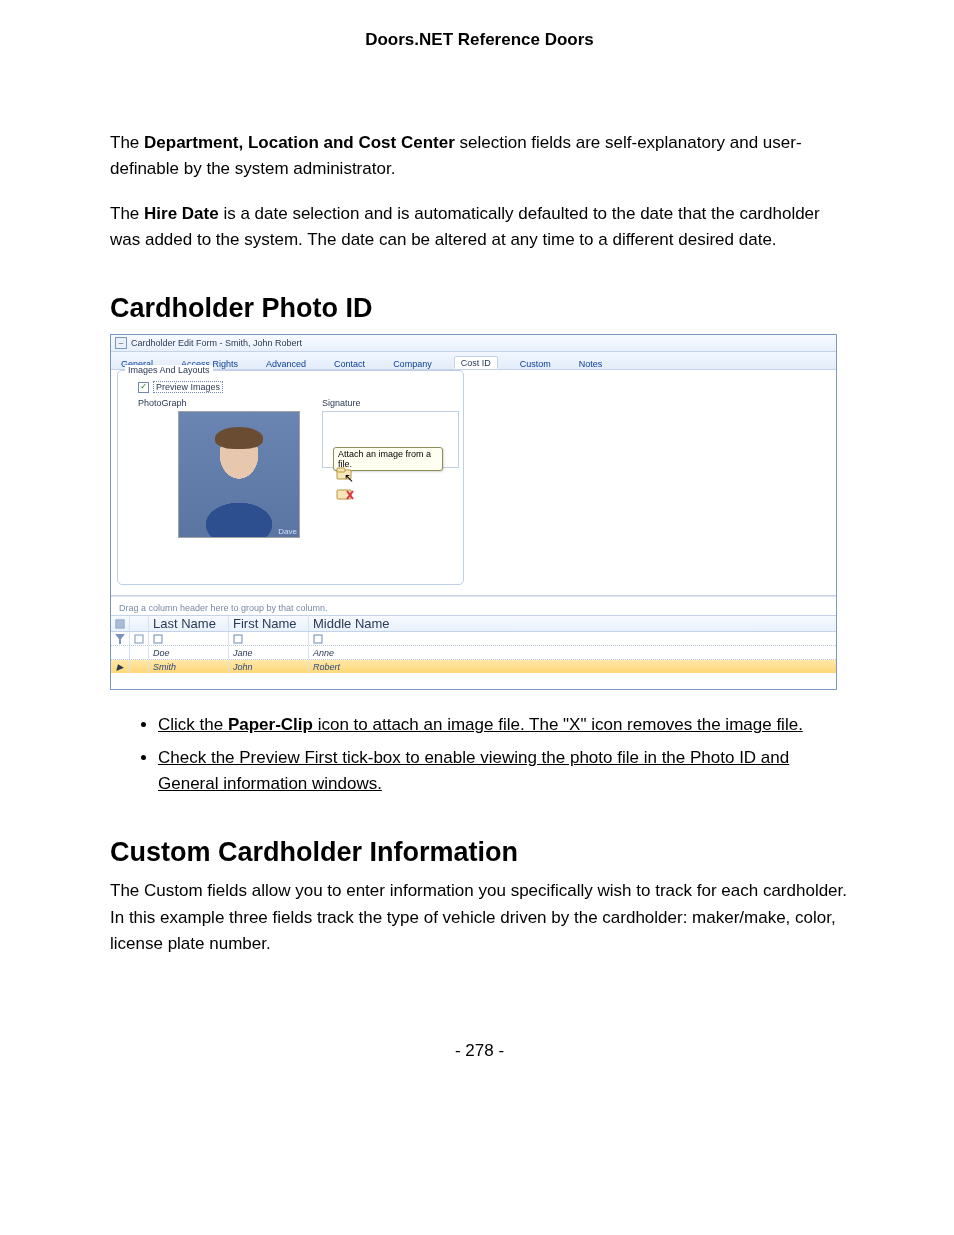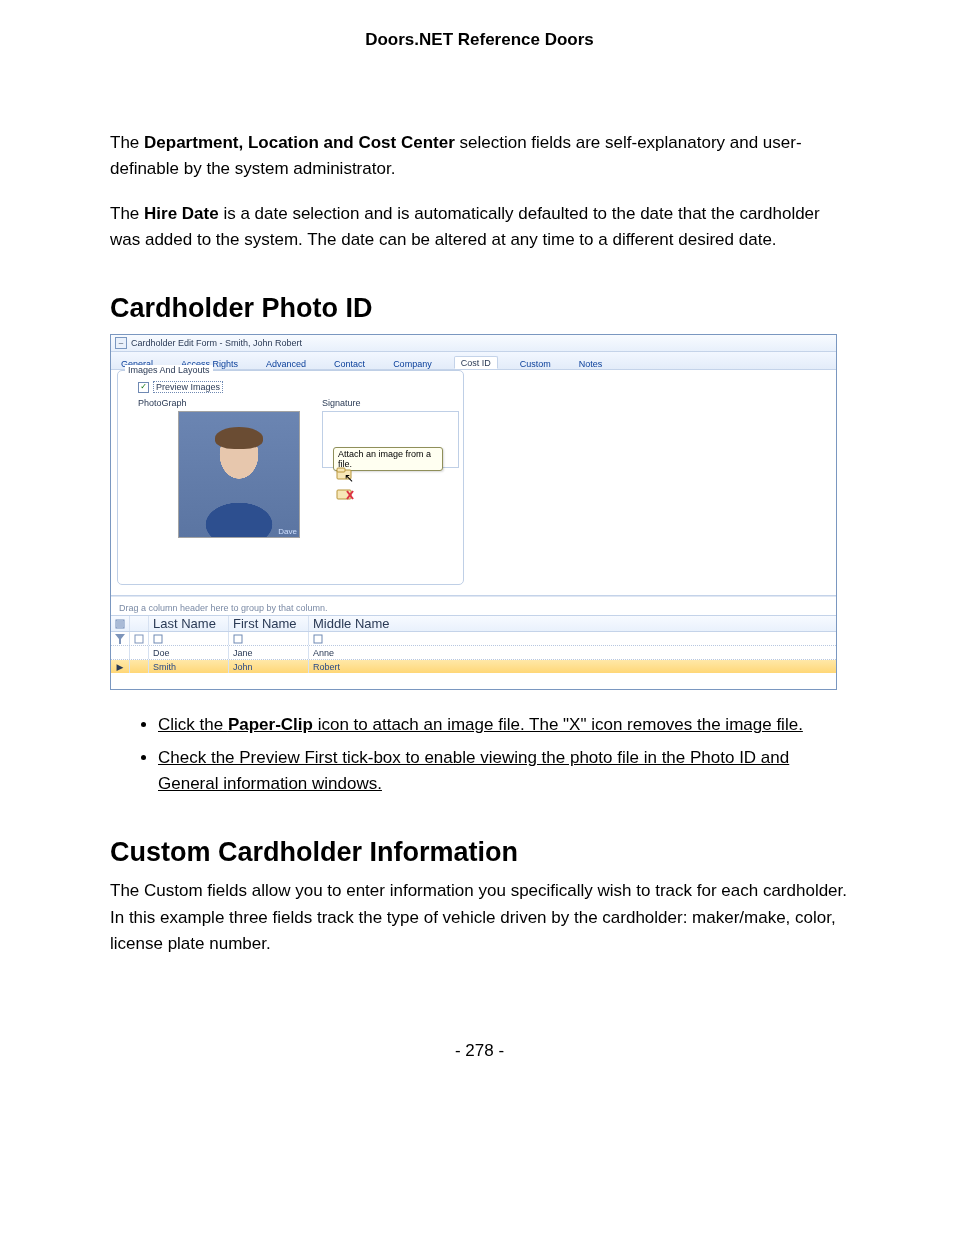--- a/index.html
+++ b/index.html
@@ -205,21 +205,21 @@
   .col2{width:75px;padding-left:4px;border-right:1px solid #d6e1f1;height:100%;display:flex;align-items:center;}
   .col3{flex:1;padding-left:4px;height:100%;display:flex;align-items:center;}
   .grid-filter{
     display:flex;height:13px;font-size:9px;border-bottom:1px dotted #b7c7e0;
   }
   .grid-filter .fcell{display:flex;align-items:center;color:#6f89b3;}
   .grid-filter .fcell.colA svg,.grid-filter .fcell.colB svg{opacity:.9}
   .grid-row{display:flex;height:13px;font-size:9px;align-items:center;}
   .grid-row.r1{border-bottom:1px dotted #b7c7e0;color:#2a3a55;}
   .grid-row.r2{background:linear-gradient(#ffe8a8,#ffd777);color:#2a4a85;}
-  .grid-row .cell{display:flex;align-items:center;}
+  .grid-row .cell{display:flex;align-items:center;font-style:italic;}
   .rowmark{font-size:9px;color:#2a3a55;}
 
   .tinyicon{width:10px;height:10px;}
 </style>
 </head>
 <body>
 
 <div class="page">
   <div class="header">Doors.NET Reference Doors</div>
 

